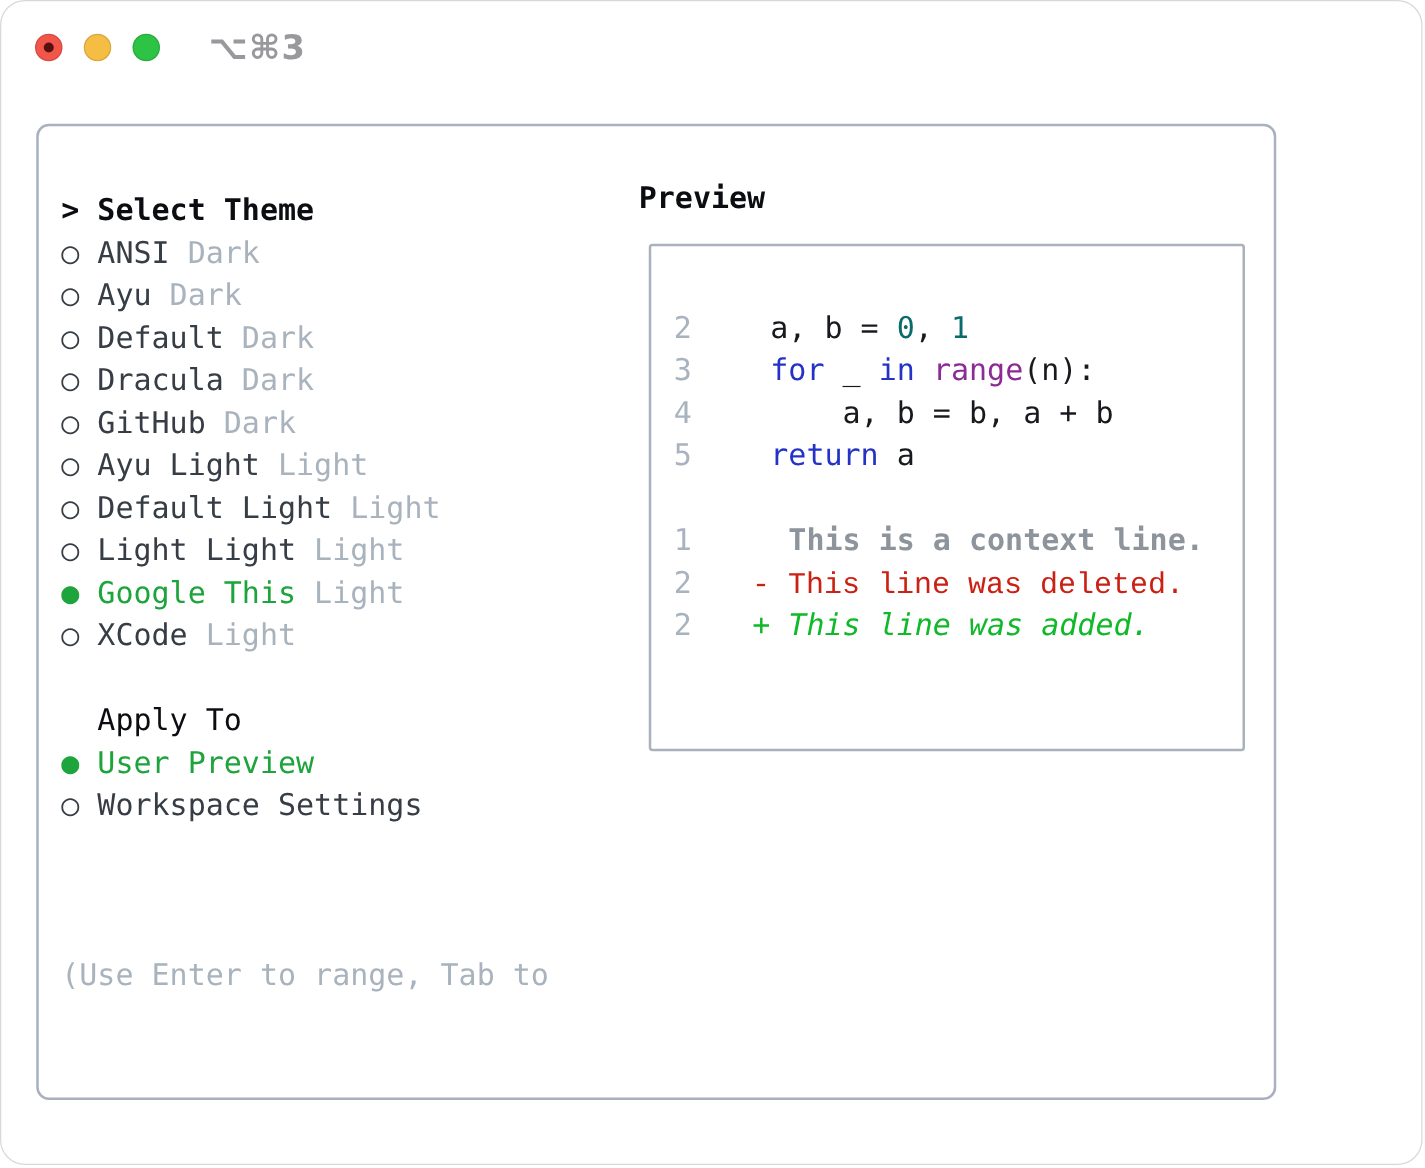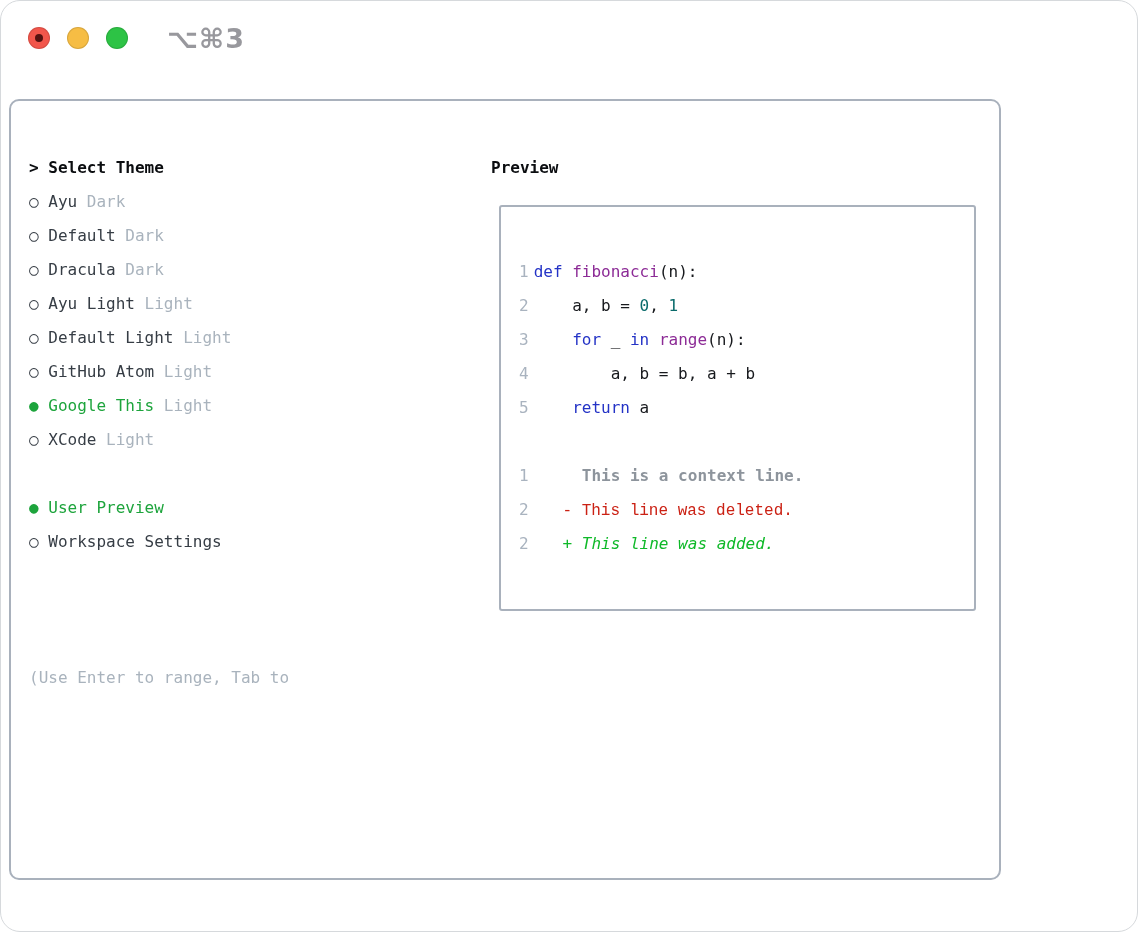--- a/index.html
+++ b/index.html
@@ -31,26 +31,26 @@
   .tl.red{left:27px;background:#f2564b;}
   .tl.red .dot{position:absolute;left:7px;top:7px;width:8px;height:8px;border-radius:50%;background:#551210;}
   .tl.yellow{left:66px;background:#f6bd44;}
   .tl.green{left:105px;background:#2dc345;}
   .win-title{
     position:absolute;left:166px;top:22px;font-family:"DejaVu Sans",sans-serif;
     font-size:27px;font-weight:bold;color:var(--title);letter-spacing:1px;
   }
   
   .panel{
-    position:absolute;left:8px;top:98px;width:992px;height:781px;
+    position:absolute;left:28px;top:98px;width:992px;height:781px;
     border:2px solid var(--panel-border);border-radius:10px;background:#fff;
-    display:flex;font-size:16px;line-height:34px;color:var(--item);
+    display:flex;font-size:24px;line-height:34px;color:var(--item);
   }
   .left-col{width:470px;padding:50px 0 0 18px;}
-  .right-col{flex:1;padding:50px 0 0 10px;}
+  .right-col{flex:1;padding:40px 0 0 10px;}
   .row{height:34px;white-space:pre;}
   .row .marker{display:inline-block;width:2ch;}
   .row.header,.row.header .marker{font-weight:bold;color:#0b0d10;}
   .row.section{color:#0b0d10;}
   .row .variant{color:var(--muted);}
   .row.selected .marker,.row.selected .name{color:var(--green);}
   .spacer{height:34px;}
   .help{color:var(--muted);white-space:pre;}
   .help div{height:34px;}
   
@@ -83,51 +83,53 @@
     <span class="tl green"></span>
     <span class="win-title">⌥⌘3</span>
   </div>
 
   <div class="panel">
 
     <div class="left-col">
       <div class="row header"><span class="marker">&gt;</span><span>Select Theme</span></div>
 
       <div id="theme-items">
+          <div class="row item"><span class="marker">○</span><span class="name">ANSI</span><span class="variant"> Dark</span></div>
           <div class="row item"><span class="marker">○</span><span class="name">Ayu</span><span class="variant"> Dark</span></div>
           <div class="row item"><span class="marker">○</span><span class="name">Default</span><span class="variant"> Dark</span></div>
           <div class="row item"><span class="marker">○</span><span class="name">Dracula</span><span class="variant"> Dark</span></div>
+          <div class="row item"><span class="marker">○</span><span class="name">GitHub</span><span class="variant"> Dark</span></div>
           <div class="row item"><span class="marker">○</span><span class="name">Ayu Light</span><span class="variant"> Light</span></div>
           <div class="row item"><span class="marker">○</span><span class="name">Default Light</span><span class="variant"> Light</span></div>
-          <div class="row item"><span class="marker">○</span><span class="name">GitHub Atom</span><span class="variant"> Light</span></div>
+          <div class="row item"><span class="marker">○</span><span class="name">Light Light</span><span class="variant"> Light</span></div>
           <div class="row item selected"><span class="marker">●</span><span class="name">Google This</span><span class="variant"> Light</span></div>
           <div class="row item"><span class="marker">○</span><span class="name">XCode</span><span class="variant"> Light</span></div>
         </div>
 
       <div class="spacer"></div>
 
+      <div class="row section"><span class="marker"></span><span>Apply To</span></div>
 
       <div id="apply-items">
           <div class="row item selected"><span class="marker">●</span><span class="name">User Preview</span></div>
           <div class="row item"><span class="marker">○</span><span class="name">Workspace Settings</span></div>
         </div>
 
       <div class="spacer"></div>
 
       <div class="help">
         <div>(Use Enter to range, Tab to</div>
         
       </div>
     </div>
 
     <div class="right-col">
       <div class="preview-title">Preview</div>
       <div class="preview-box">
         <div id="preview-code">
-            <div class="code-line"><span class="ln">1</span><span class="tok-kwd">def</span><span class="tok-pln"> </span><span class="tok-typ">fibonacci</span><span class="tok-pln">(n):</span></div>
             <div class="code-line"><span class="ln">2</span><span class="tok-pln">    a, b = </span><span class="tok-lit">0</span><span class="tok-pln">, </span><span class="tok-lit">1</span></div>
             <div class="code-line"><span class="ln">3</span><span class="tok-pln">    </span><span class="tok-kwd">for</span><span class="tok-pln"> _ </span><span class="tok-kwd">in</span><span class="tok-pln"> </span><span class="tok-typ">range</span><span class="tok-pln">(n):</span></div>
             <div class="code-line"><span class="ln">4</span><span class="tok-pln">        a, b = b, a + b</span></div>
             <div class="code-line"><span class="ln">5</span><span class="tok-pln">    </span><span class="tok-kwd">return</span><span class="tok-pln"> a</span></div>
             <div class="code-line"><span class="ln"></span></div>
             <div class="code-line"><span class="ln">1</span><span class="tok-ctx">     This is a context line.</span></div>
             <div class="code-line"><span class="ln">2</span><span class="tok-del">   - This line was deleted.</span></div>
             <div class="code-line"><span class="ln">2</span><span class="tok-add">   + This line was added.</span></div>
           </div>
       </div>

